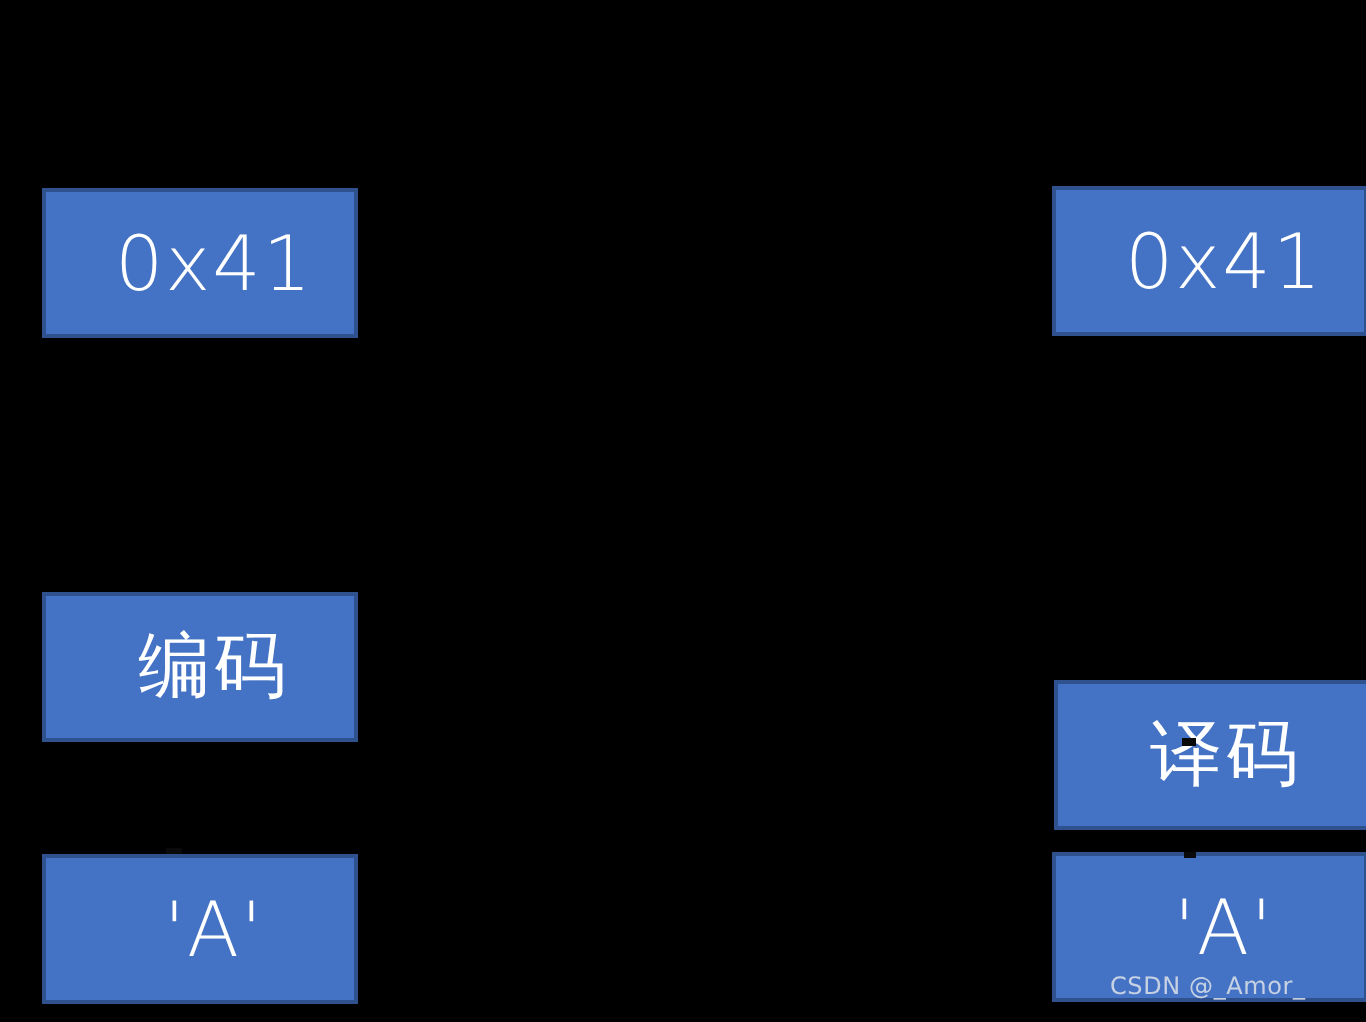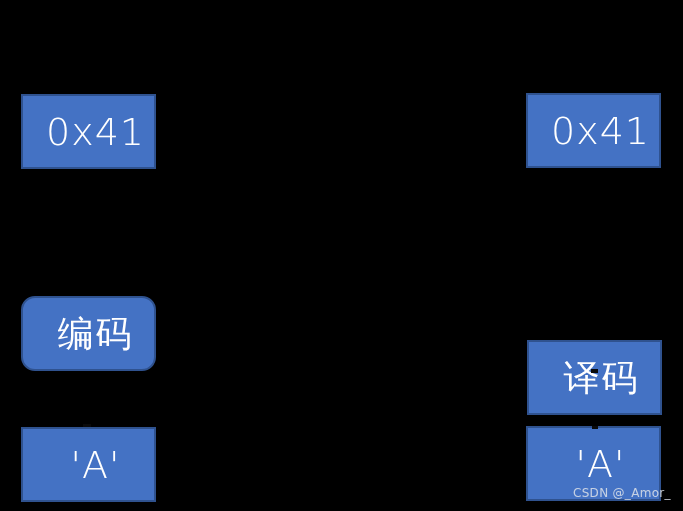--- a/index.html
+++ b/index.html
@@ -14,21 +14,21 @@
     font-family: "DejaVu Sans", "Liberation Sans", sans-serif;
   }
   .stage {
     position: relative;
     width: 683px;
     height: 511px;
     background: #000000;
   }
   .box {
     position: absolute;
-    width: 135px;
+    width: 158px;
     height: 75px;
     background: #4472C4;
     border: 2px solid #2F528F;
     box-sizing: border-box;
     display: flex;
     align-items: center;
     justify-content: center;
     color: #FFFFFF;
     z-index: 1;
     padding-left: 14px;
@@ -39,39 +39,39 @@
     line-height: 1;
     letter-spacing: 1px;
     white-space: nowrap;
   }
   .box .label.cjk {
     font-size: 36px;
     letter-spacing: 2px;
   }
   
   .pos-enc-hex   { left: 21px;  top: 94px;  }
-  .pos-enc-proc  { left: 21px;  top: 296px; border-radius: 14px; }
+  .pos-enc-proc  { left: 21px;  top: 296px; }
   .pos-enc-char  { left: 21px;  top: 427px; }
   .pos-dec-hex   { left: 526px; top: 93px;  }
   .pos-dec-proc  { left: 527px; top: 296px; margin-top: 44px; }
   .pos-dec-char  { left: 526px; top: 426px; }
 
   
   .artifact {
     position: absolute;
     background: #0a0a0a;
     z-index: 2;
   }
   .art-1 { left: 83px;  top: 424px; width: 8px; height: 3px; }
   .art-2 { left: 591px; top: 369px; width: 7px; height: 4px; }
   .art-3 { left: 592px; top: 426px; width: 6px; height: 3px; }
 
   .watermark {
     position: absolute;
-    left: 573px;
+    left: 555px;
     top: 486px;
     font-size: 12px;
     color: rgba(221, 226, 233, 0.85);
     letter-spacing: 0.3px;
     z-index: 3;
     white-space: nowrap;
   }
 </style>
 </head>
 <body>

